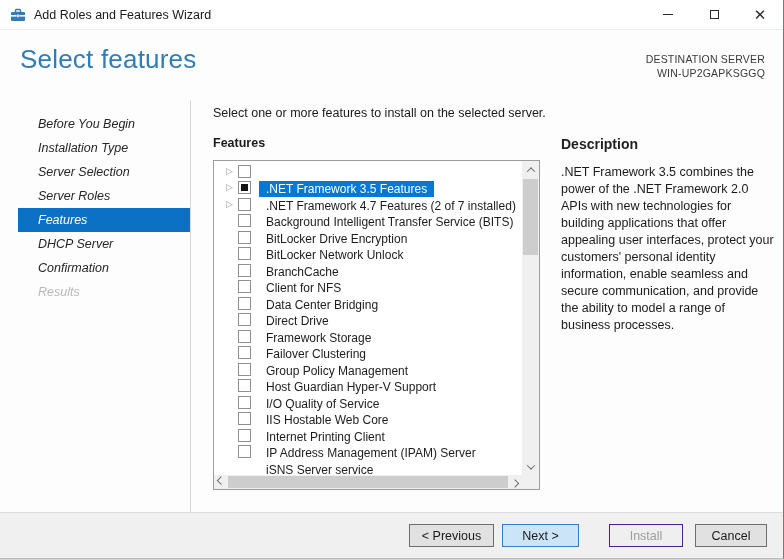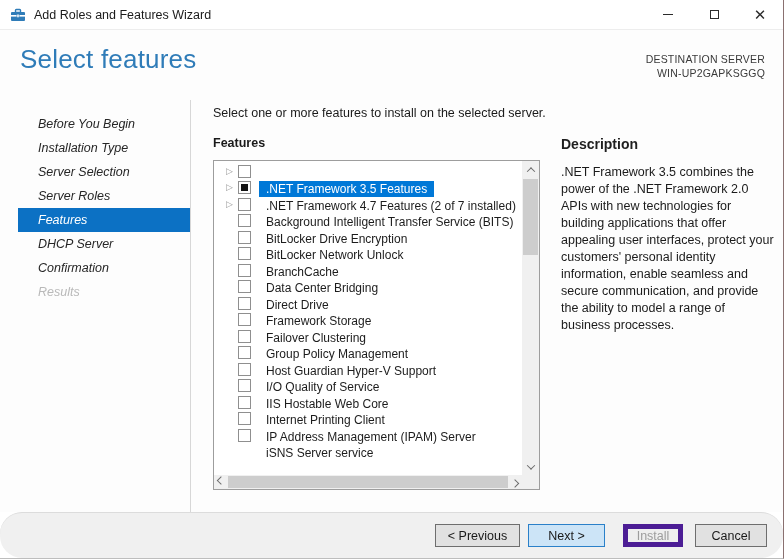--- a/index.html
+++ b/index.html
@@ -76,26 +76,26 @@
   .chev.right { transform:rotate(135deg) translate(1px,-1px); }
 
   
   .desc-panel { position:absolute; left:370px; top:36px; width:215px; }
   .desc-title { font-size:14px; font-weight:bold; color:#1f1f1f; }
   .desc-text { margin-top:12px; font-size:12.5px; line-height:17px; color:#1b1b1b; }
 
   
   .footer { position:absolute; left:0; right:0; bottom:0; height:46px; background:#f0f0f0;
             border-top:1px solid #dcdcdc; display:flex; align-items:center;
-            justify-content:flex-end; padding-right:16px;border-radius:22px; }
+            justify-content:flex-end; padding-right:16px; }
   .btn { height:23px; font-family:"Liberation Sans", sans-serif; font-size:12.5px;
          color:#1a1a1a; display:flex; align-items:center; justify-content:center; }
   .btn-prev   { width:85px; background:#e1e1e1; border:1px solid #6e6e6e; }
   .btn-next   { width:77px; background:#cce4f7; border:1px solid #2a80c9; margin-left:8px; }
-  .btn-install{ width:60px; background:#efefef; border:5px solid #4c1d95; color:#9d9d9d; margin-left:18px; }
+  .btn-install{ width:74px; background:#efefef; border:1px solid #4c1d95; color:#9d9d9d; margin-left:30px; }
   .btn-cancel { width:72px; background:#e1e1e1; border:1px solid #6e6e6e; margin-left:12px; }
 </style>
 </head>
 <body>
 
 <div class="window">
 
   <div class="titlebar">
     <svg class="app-icon" viewBox="0 0 16 16">
       <rect x="1" y="5" width="14" height="9" rx="1" fill="#2f7cb8"></rect>
@@ -170,20 +170,25 @@
     <span class="feat-label">BitLocker Network Unlock</span>
   </div>
             <div class="feat-row">
     <span class="expander hidden">▷</span>
     <span class="checkbox"></span>
     <span class="feat-label">BranchCache</span>
   </div>
             <div class="feat-row">
     <span class="expander hidden">▷</span>
     <span class="checkbox"></span>
+    <span class="feat-label">Client for NFS</span>
+  </div>
+            <div class="feat-row">
+    <span class="expander hidden">▷</span>
+    <span class="checkbox"></span>
     <span class="feat-label">Data Center Bridging</span>
   </div>
             <div class="feat-row">
     <span class="expander hidden">▷</span>
     <span class="checkbox"></span>
     <span class="feat-label">Direct Drive</span>
   </div>
             <div class="feat-row">
     <span class="expander hidden">▷</span>
     <span class="checkbox"></span>

